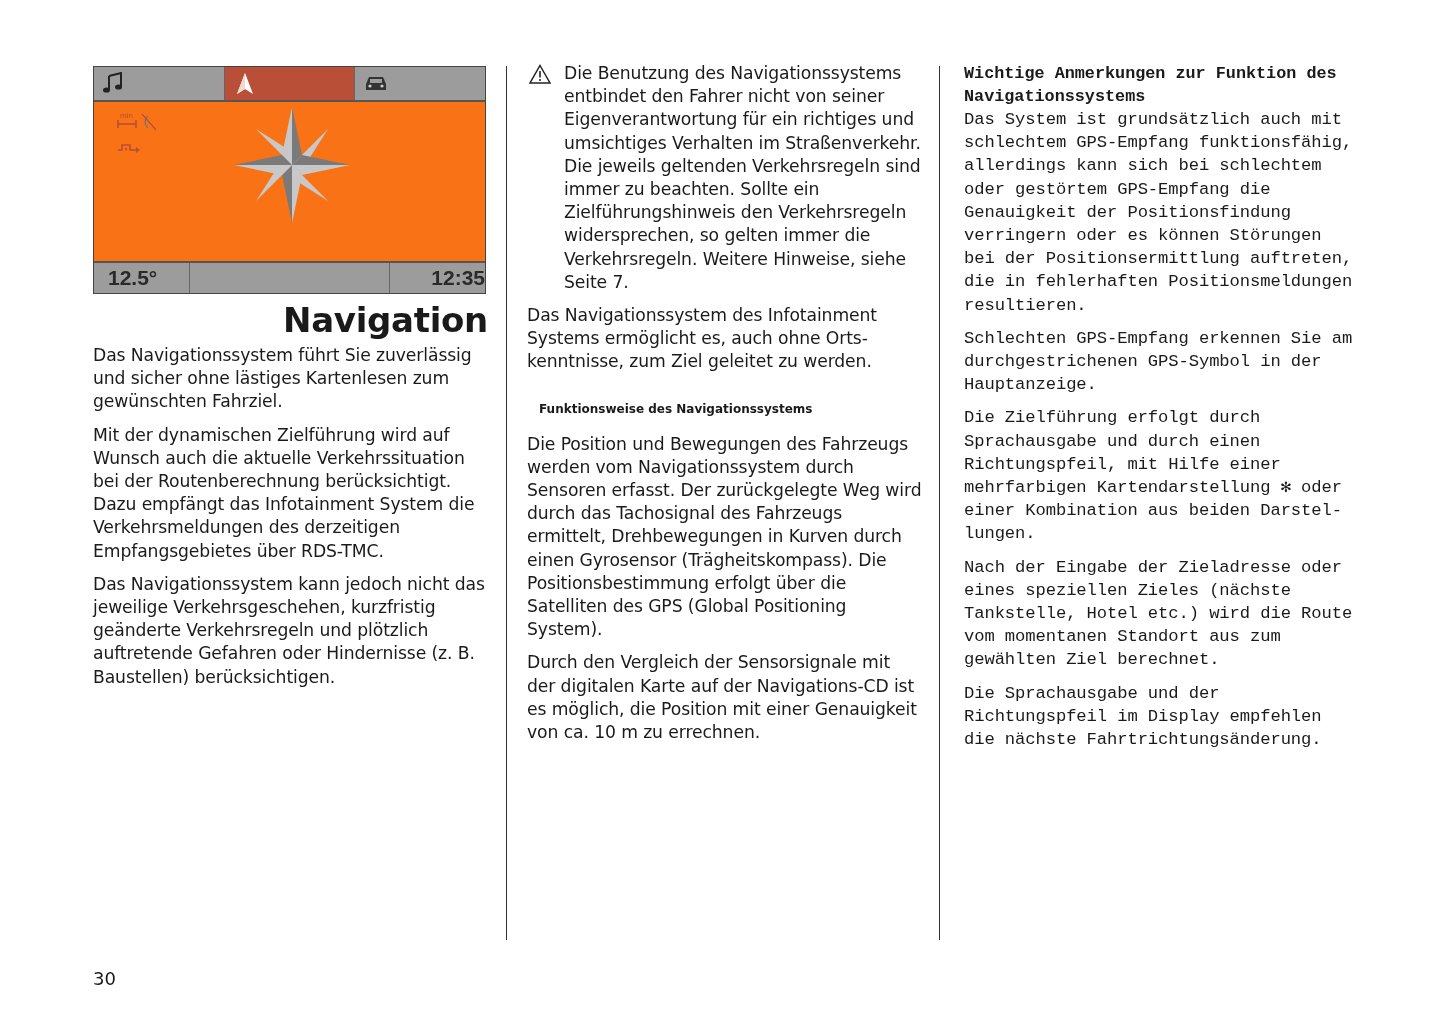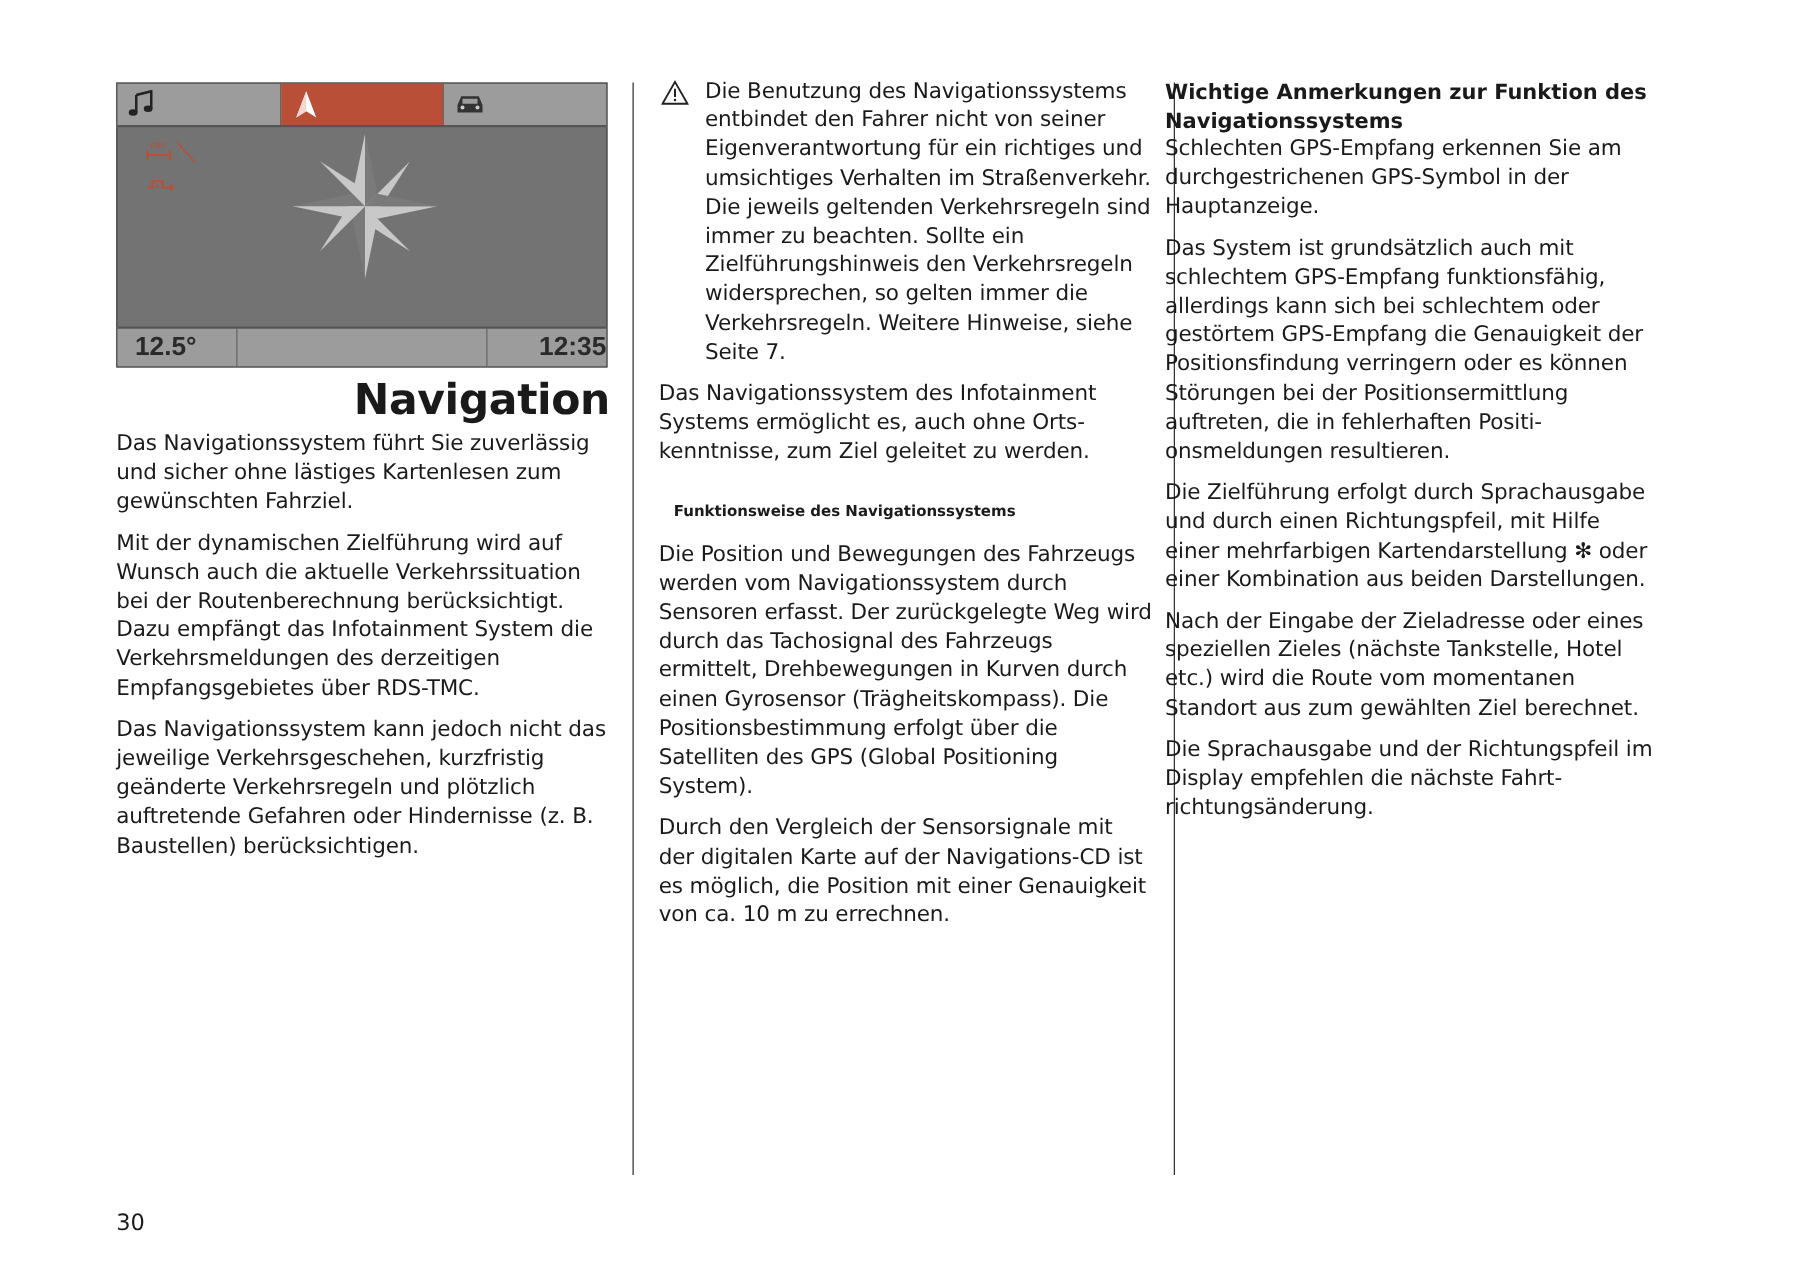--- a/index.html
+++ b/index.html
@@ -1,33 +1,33 @@
 <!DOCTYPE html>
 <html><head>
 <meta charset="utf-8">
 <style>
   html, body { margin:0; padding:0; background:#fff; }
   body { width:1445px; height:1025px; position:relative; overflow:hidden;
          font-family:"DejaVu Sans", sans-serif; color:#1a1a1a; }
   .col { position:absolute; top:62px; }
   .col1 { left:93px; width:395px; }
   .col2 { left:527px; width:395px; }
-  .col3 { left:932px; width:395px; }
+  .col3 { left:964px; width:395px;font-family:Liberation Mono, monospace; }
   .divider { position:absolute; top:66px; width:1px; height:874px; background:#333; }
   p { margin:0 0 10px 0; font-size:17.2px; line-height:23.2px; letter-spacing:-0.1px; }
   h1 { margin:6px 0 4px 0; font-size:34px; font-weight:bold; line-height:40px; letter-spacing:-0.3px;text-align:right; }
   h2 { margin:12px; font-size:12px; font-weight:bold; line-height:23px; }
   h3 { margin:0; font-size:16.8px; font-weight:bold; line-height:23px; }
   .warn { position:relative; padding-left:37px; }
   .warn-icon { position:absolute; left:2px; top:2px; width:22px; height:20px; }
   .page-num { position:absolute; left:93px; top:968px; font-size:18px; }
   .spacer { height:2px; }
 
   
-  .display { position:relative; width:391px; height:226px; border:1.5px solid #444; background:#737373; margin-top:4px; }
+  .display { position:relative; width:391px; height:226px; border:1.5px solid #444; background:#f97316; margin-top:4px; }
   .topbar { position:absolute; left:0; top:0; width:100%; height:33px; background:#9c9c9c; border-bottom:2px solid #555; display:flex; }
   .tab { flex:1; border-right:1.5px solid #666; position:relative; }
   .tab:last-child { border-right:none; }
   .tab.active { background:#b84f36; }
   .tab svg { position:absolute; left:8px; top:5px; }
   .botbar { position:absolute; left:0; bottom:0; width:100%; height:30px; background:#9c9c9c; border-top:2px solid #555; display:flex; }
   .cell { border-right:1.5px solid #666; display:flex; align-items:center; font-family:"Liberation Sans", sans-serif; font-weight:bold; font-size:21px; color:#2a2a2a; }
   .cell:last-child { border-right:none; }
   .c1 { width:96px; padding-left:14px; box-sizing:border-box; }
   .c2 { flex:1; }
@@ -131,20 +131,20 @@
   <div class="spacer"></div>
   <h2>Funktionsweise des Navigations­systems</h2>
   <p>Die Position und Bewegungen des Fahr­zeugs werden vom Navigationssystem durch Sensoren erfasst. Der zurückgelegte Weg wird durch das Tachosignal des Fahr­zeugs ermittelt, Drehbewegungen in Kur­ven durch einen Gyrosensor (Trägheits­kompass). Die Positionsbestimmung er­folgt über die Satelliten des GPS (Global Positioning System).</p>
   <p>Durch den Vergleich der Sensorsignale mit der digitalen Karte auf der Navigations-CD ist es möglich, die Position mit einer Genau­igkeit von ca. 10 m zu errechnen.</p>
 </div>
 
 <div class="divider" style="left:939px;"></div>
 
 <div class="col col3">
   <h3>Wichtige Anmerkungen zur Funktion des Navigationssystems</h3>
+  <p>Das System ist grundsätzlich auch mit schlechtem GPS-Empfang funktionsfähig, allerdings kann sich bei schlechtem oder gestörtem GPS-Empfang die Genauigkeit der Positionsfindung verringern oder es können Störungen bei der Positionsermitt­lung auftreten, die in fehlerhaften Positi­onsmeldungen resultieren.</p>
   <p>Schlechten GPS-Empfang erkennen Sie am durchgestrichenen GPS-Symbol in der Hauptanzeige.</p>
-  <p>Das System ist grundsätzlich auch mit schlechtem GPS-Empfang funktionsfähig, allerdings kann sich bei schlechtem oder gestörtem GPS-Empfang die Genauigkeit der Positionsfindung verringern oder es können Störungen bei der Positionsermitt­lung auftreten, die in fehlerhaften Positi­onsmeldungen resultieren.</p>
   <p>Die Zielführung erfolgt durch Sprachaus­gabe und durch einen Richtungspfeil, mit Hilfe einer mehrfarbigen Kartendarstellung ✻ oder einer Kombination aus beiden Darstel­lungen.</p>
   <p>Nach der Eingabe der Zieladresse oder ei­nes speziellen Zieles (nächste Tankstelle, Hotel etc.) wird die Route vom momenta­nen Standort aus zum gewählten Ziel be­rechnet.</p>
   <p>Die Sprachausgabe und der Richtungspfeil im Display empfehlen die nächste Fahrt­richtungsänderung.</p>
 </div>
 
 <div class="page-num">30</div>
 
 </body></html>

